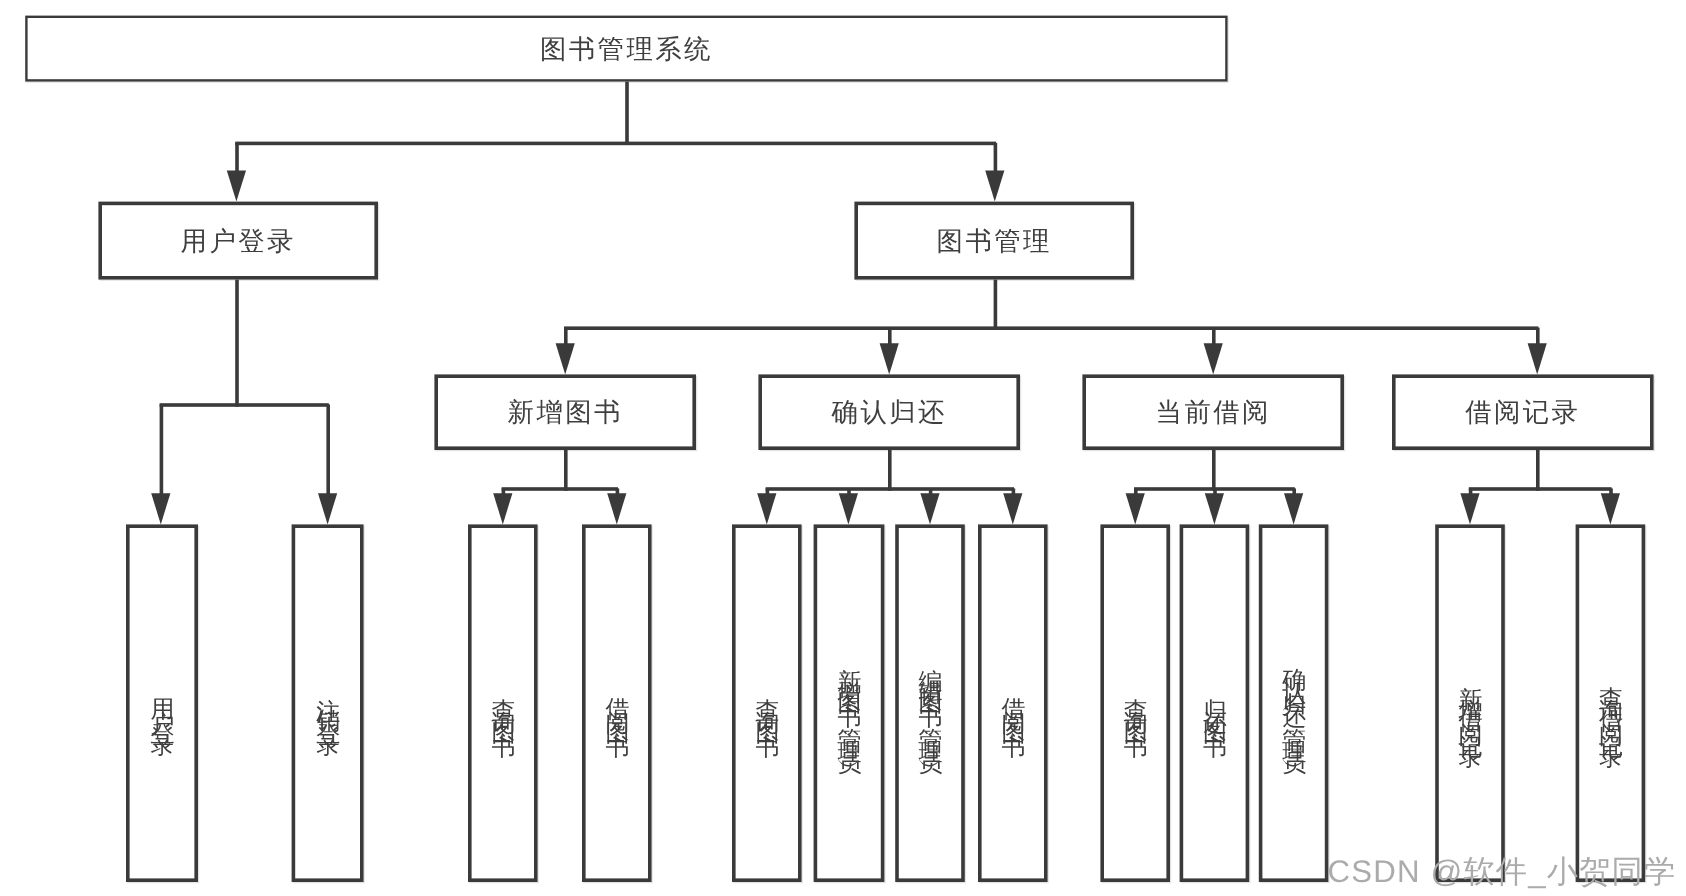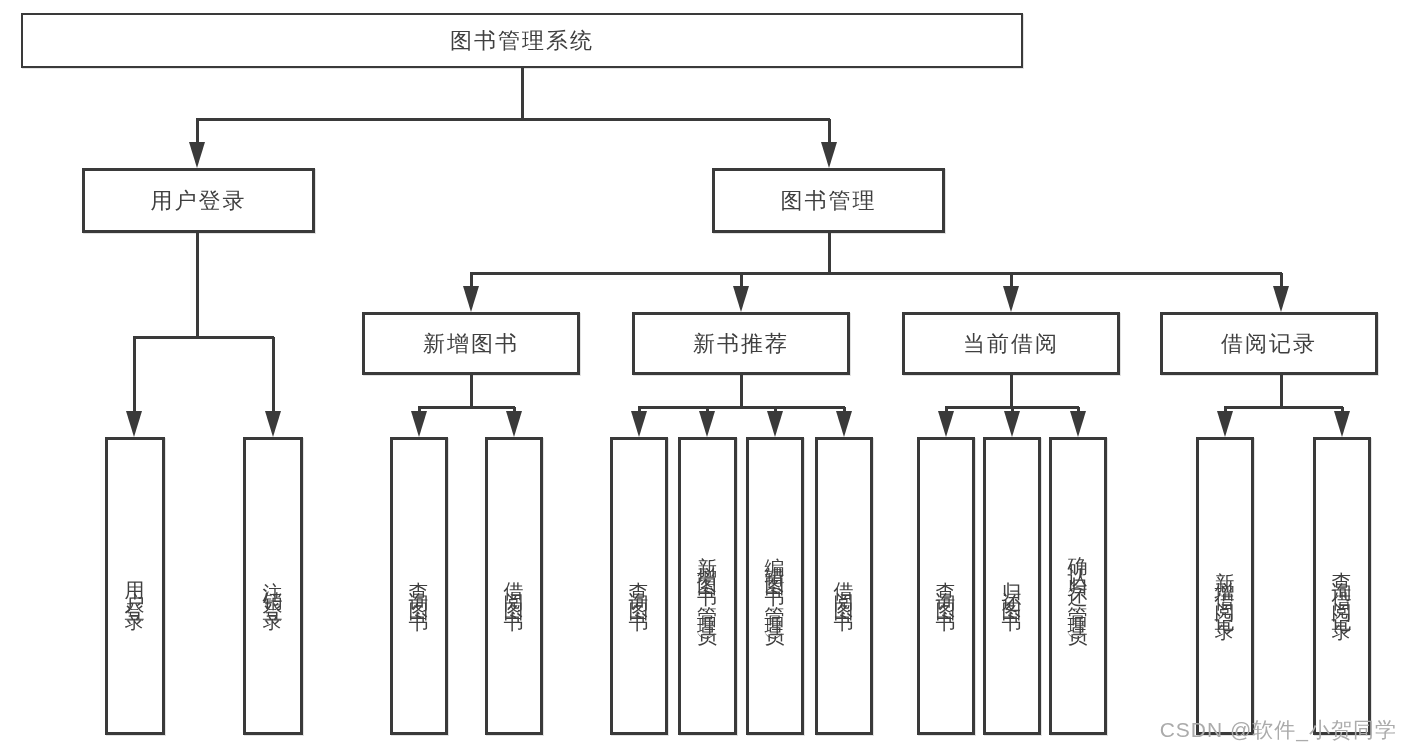--- a/index.html
+++ b/index.html
@@ -49,21 +49,21 @@
     position:absolute;
     width:0;height:0;
     border-left:8px solid transparent;
     border-right:8px solid transparent;
     border-top:26px solid var(--line);
   }
   .watermark{
     position:absolute;
     right:8px;
     bottom:3px;
-    font-size:21px;
+    font-size:26px;
     letter-spacing:1px;
     color:var(--wm);
     z-index:5;
     white-space:nowrap;
   }
 </style>
 </head>
 <body>
 
 <div class="canvas">
@@ -76,21 +76,21 @@
     <span class="label">用户登录</span>
   </div>
   <div class="box" style="left:712px;top:168px;width:233px;height:65px">
     <span class="label">图书管理</span>
   </div>
 
   <div class="box" style="left:362px;top:312px;width:218px;height:63px">
     <span class="label">新增图书</span>
   </div>
   <div class="box" style="left:632px;top:312px;width:218px;height:63px">
-    <span class="label">新书推荐</span>
+    <span class="label">确认归还</span>
   </div>
   <div class="box" style="left:902px;top:312px;width:218px;height:63px">
     <span class="label">当前借阅</span>
   </div>
   <div class="box" style="left:1160px;top:312px;width:218px;height:63px">
     <span class="label">借阅记录</span>
   </div>
 
   <div class="box leaf" style="left:105px;top:437px;width:60px;height:298px">
     <span class="vlabel">用户登录</span>

